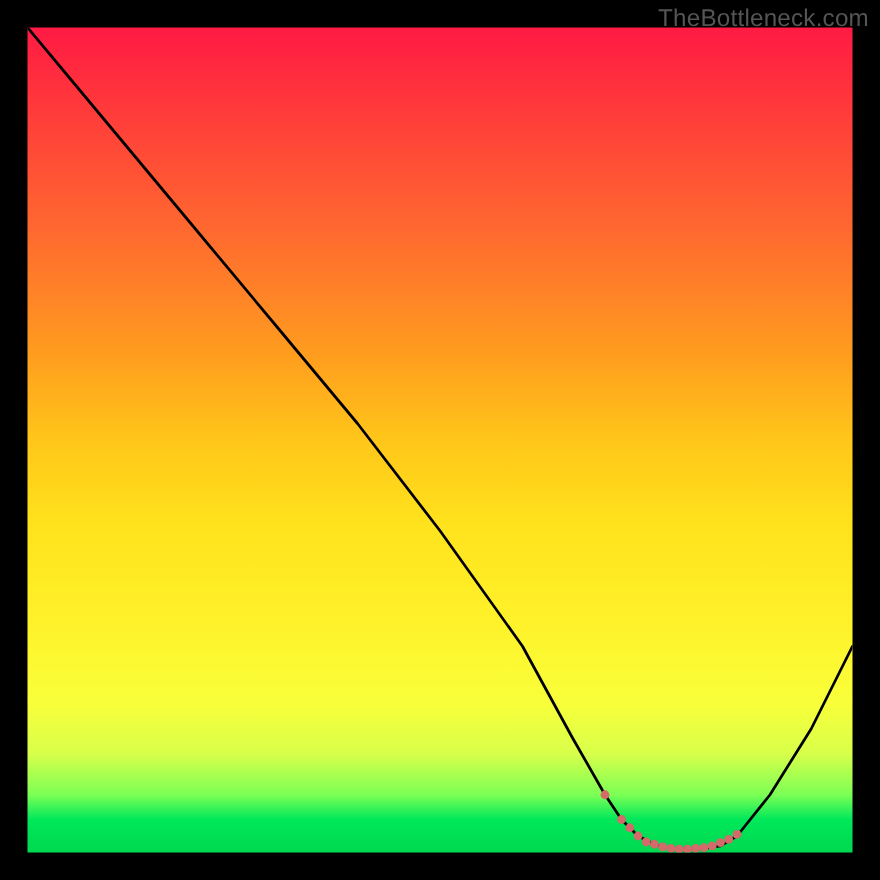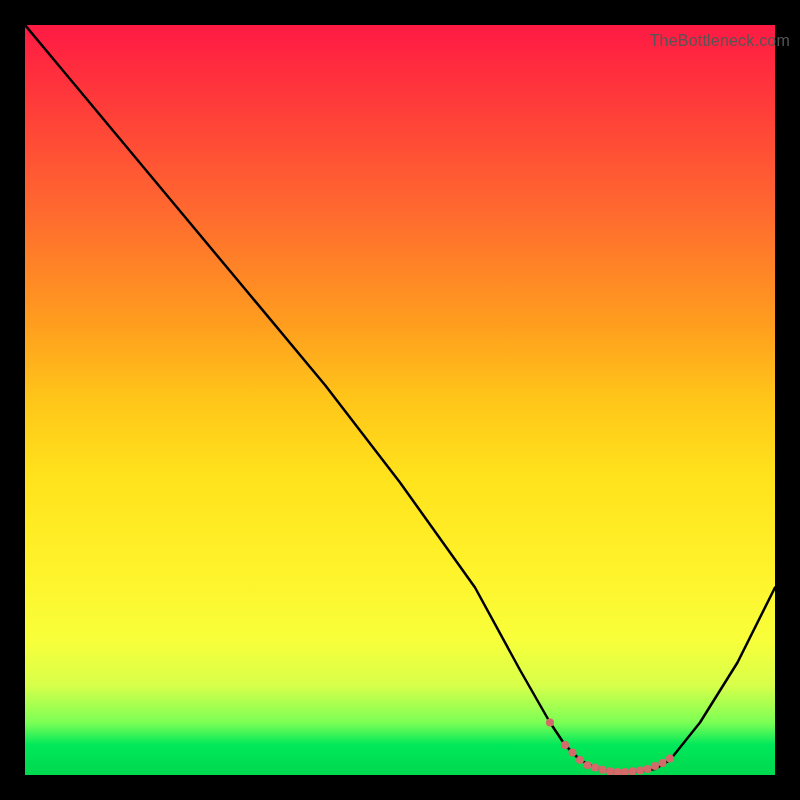--- a/index.html
+++ b/index.html
@@ -8,25 +8,24 @@
     height: 800px;
     background: #000;
     position: relative;
     font-family: Arial, sans-serif;
   }
   .watermark {
     position: absolute;
     top: 4px;
     right: 10px;
     color: #555;
-    font-size: 16px;
+    font-size: 22px;
     font-weight: 500;
     z-index: 5;
     letter-spacing: 0.2px;
-    margin-top: 28px;
   }
   .plot-frame {
     position: absolute;
     left: 25px;
     top: 25px;
     width: 750px;
     height: 750px;
     background: #000;
   }
   .gradient-bg {

